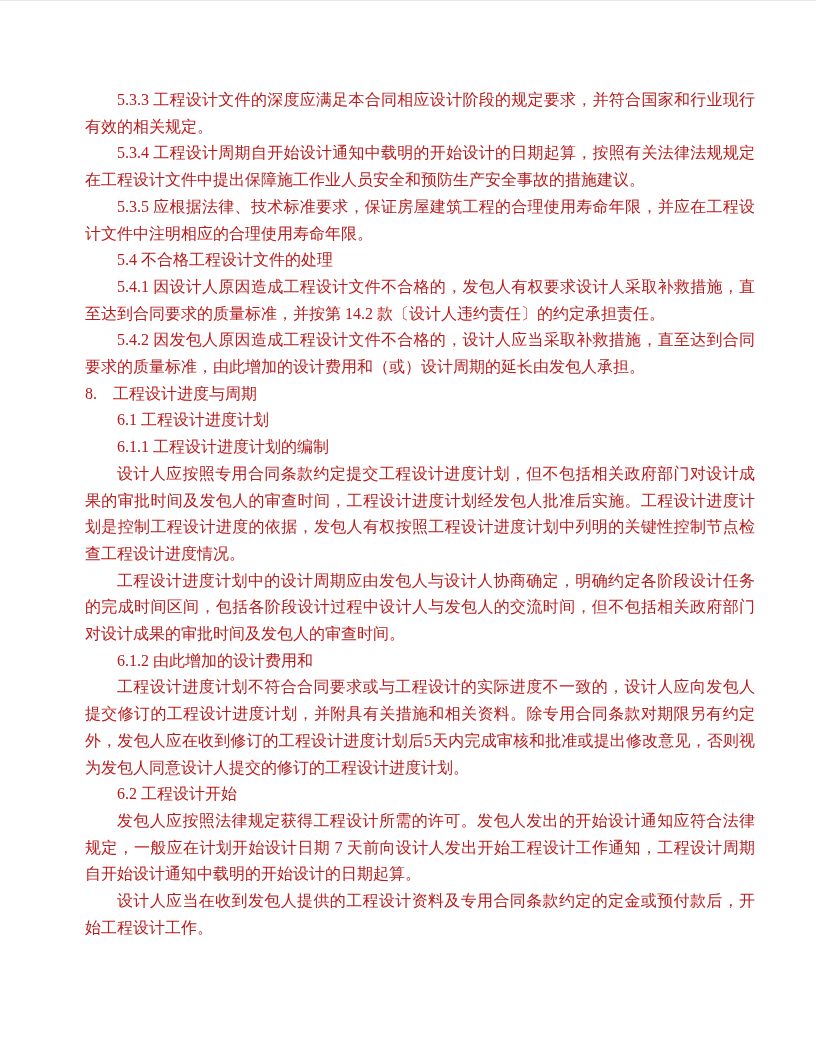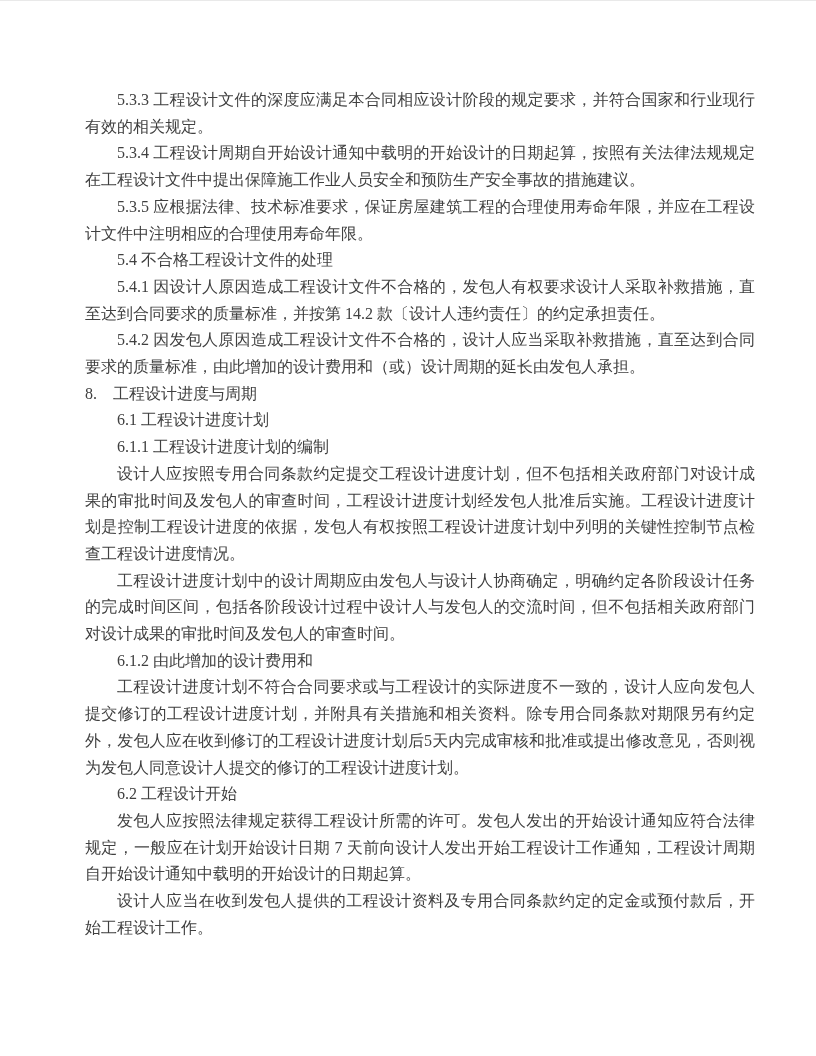--- a/index.html
+++ b/index.html
@@ -8,21 +8,21 @@
     width: 816px;
     background: #ffffff;
   }
   .page {
     position: relative;
     width: 816px;
     height: 1000px;
     background: #ffffff;
     overflow: hidden;
     font-family: "Liberation Serif", "DejaVu Serif", serif;
-    color: #404040;
+    color: #b91c1c;
     border-top: 1px solid #e9e9e9;
   }
   .content {
     position: absolute;
     left: 85px;
     top: 86px;
     width: 670px;
     font-size: 16px;
     line-height: 26.7px;
     text-align: justify;

